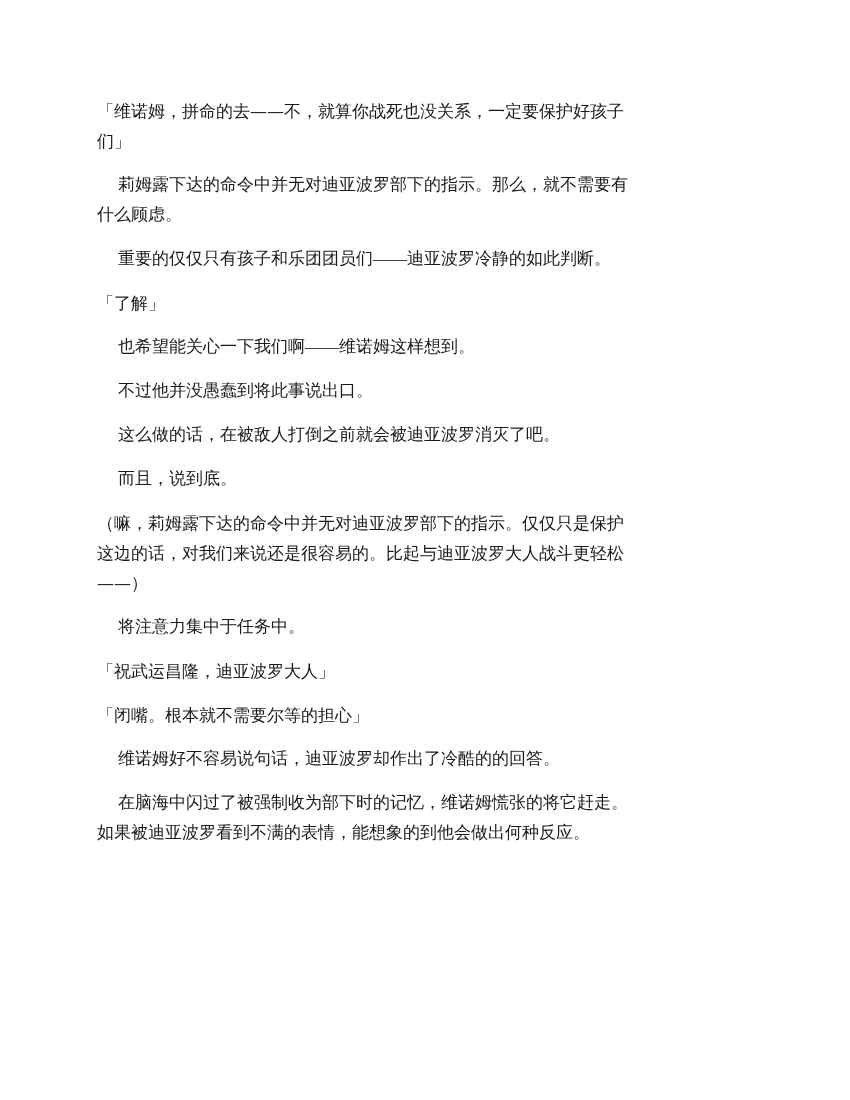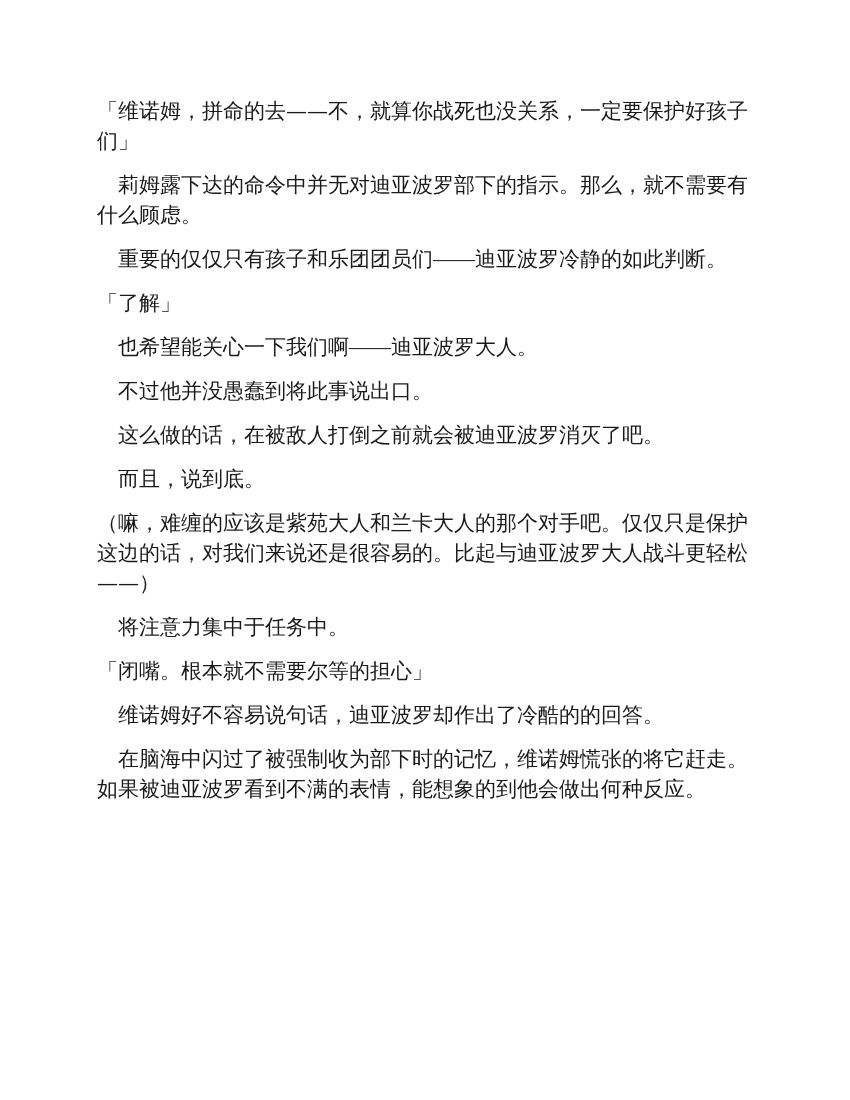--- a/index.html
+++ b/index.html
@@ -13,21 +13,21 @@
     position: relative;
     overflow: hidden;
     font-family: "DejaVu Serif", "Liberation Serif", serif;
   }
   .page {
     position: absolute;
     left: 97px;
     top: 96px;
     width: 662px;
     color: #1a1a1a;
-    font-size: 21px;
+    font-size: 17px;
     line-height: 30px;
     text-align: left;
   }
   .para {
     margin: 0 0 14px 0;
     white-space: pre; 
   }
   .para.indent {
     text-indent: 21px; 
     font-family: Liberation Serif, serif;
@@ -36,25 +36,26 @@
 </head>
 <body>
 
 <main class="page">
   <p class="para">「维诺姆，拼命的去——不，就算你战死也没关系，一定要保护好孩子
 们」</p>
   <p class="para indent">莉姆露下达的命令中并无对迪亚波罗部下的指示。那么，就不需要有
 什么顾虑。</p>
   <p class="para indent">重要的仅仅只有孩子和乐团团员们——迪亚波罗冷静的如此判断。</p>
   <p class="para">「了解」</p>
-  <p class="para indent">也希望能关心一下我们啊——迪亚波罗大人。</p>
+  <p class="para indent">也希望能关心一下我们啊——维诺姆这样想到。</p>
   <p class="para indent">不过他并没愚蠢到将此事说出口。</p>
   <p class="para indent">这么做的话，在被敌人打倒之前就会被迪亚波罗消灭了吧。</p>
   <p class="para indent">而且，说到底。</p>
-  <p class="para">（嘛，难缠的应该是紫苑大人和兰卡大人的那个对手吧。仅仅只是保护
+  <p class="para">（嘛，莉姆露下达的命令中并无对迪亚波罗部下的指示。仅仅只是保护
 这边的话，对我们来说还是很容易的。比起与迪亚波罗大人战斗更轻松
 ——）</p>
   <p class="para indent">将注意力集中于任务中。</p>
+  <p class="para">「祝武运昌隆，迪亚波罗大人」</p>
   <p class="para">「闭嘴。根本就不需要尔等的担心」</p>
   <p class="para indent">维诺姆好不容易说句话，迪亚波罗却作出了冷酷的的回答。</p>
   <p class="para indent">在脑海中闪过了被强制收为部下时的记忆，维诺姆慌张的将它赶走。
 如果被迪亚波罗看到不满的表情，能想象的到他会做出何种反应。</p>
 </main>
 
 </body></html>

